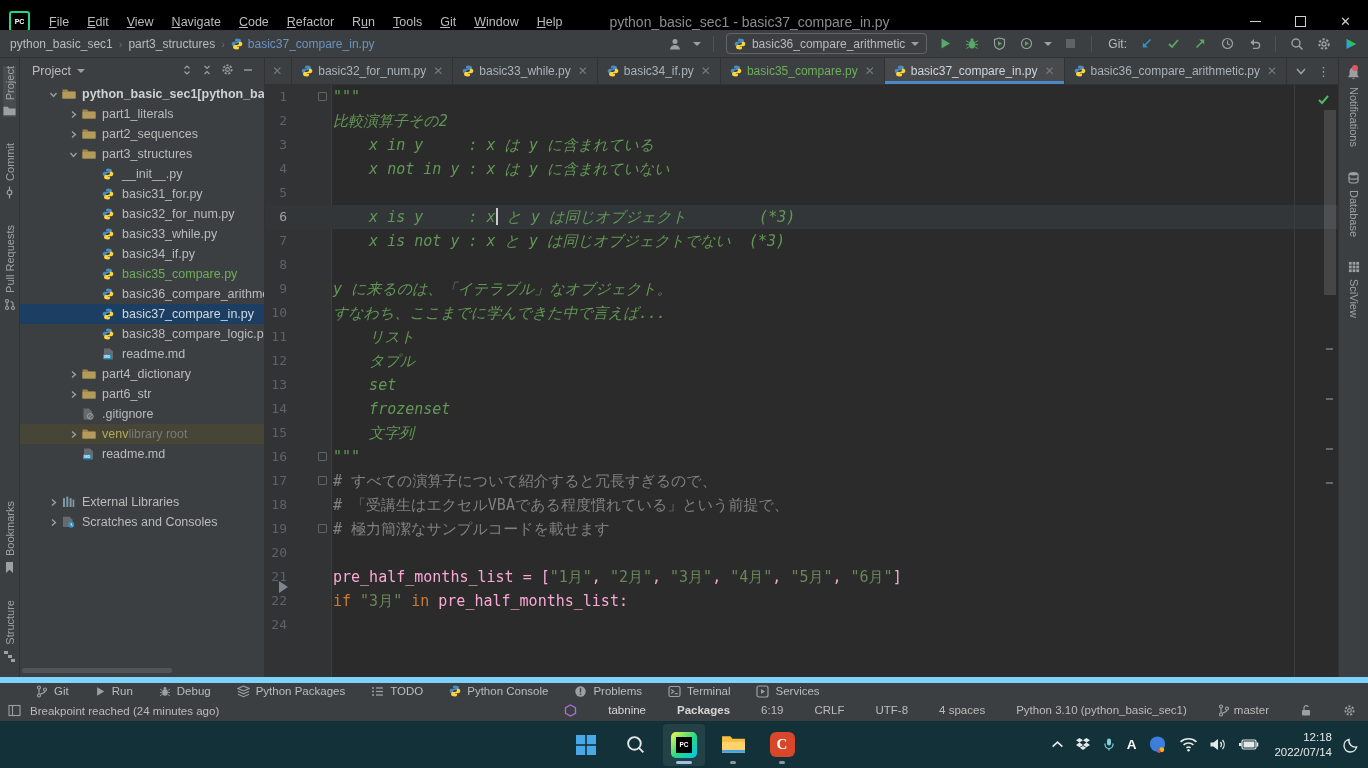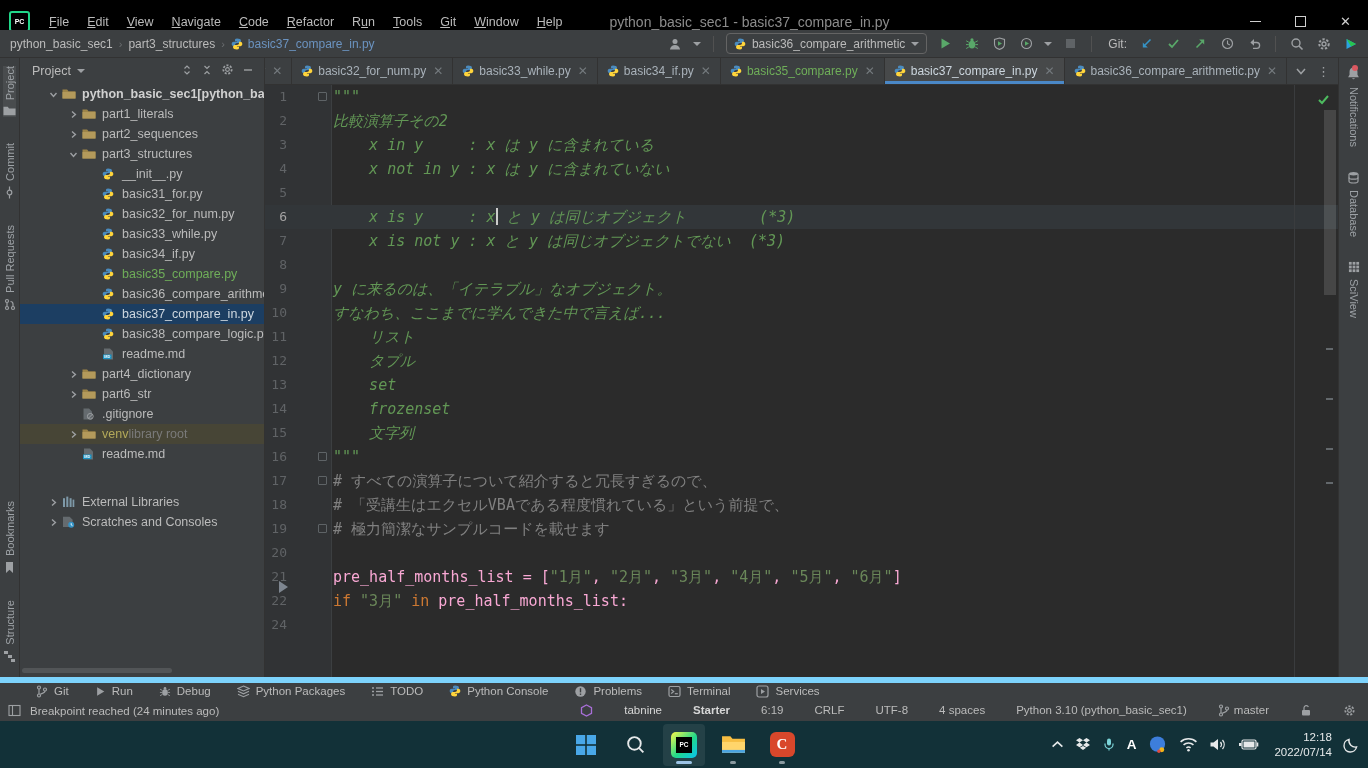--- a/index.html
+++ b/index.html
@@ -940,21 +940,21 @@
         </span>
       <span>Breakpoint reached (24 minutes ago)</span>
     </div>
     <div id="sb-right">
         <span class="ic">
           <svg width="13" height="13" viewBox="0 0 13 13">
             <polygon points="6.5,1 11.5,3.7 11.5,9.3 6.5,12 1.5,9.3 1.5,3.7" fill="none" stroke="#A96FD8" stroke-width="1.3"></polygon>
           </svg>
         </span>
         <span class="tnname">tabnine</span>
-        <span class="bold">Starter</span>
+        <span class="bold">Packages</span>
         <span>6:19</span>
         <span>CRLF</span>
         <span>UTF-8</span>
         <span>4 spaces</span>
         <span>Python 3.10 (python_basic_sec1)</span>
         <span style="display: inline-flex; align-items: center;">
           <span class="ic">
             <svg width="12" height="13" viewBox="0 0 12 13">
               <g stroke="#9DA0A3" fill="none" stroke-width="1.2">
                 <circle cx="3" cy="2.5" r="1.5"></circle>

